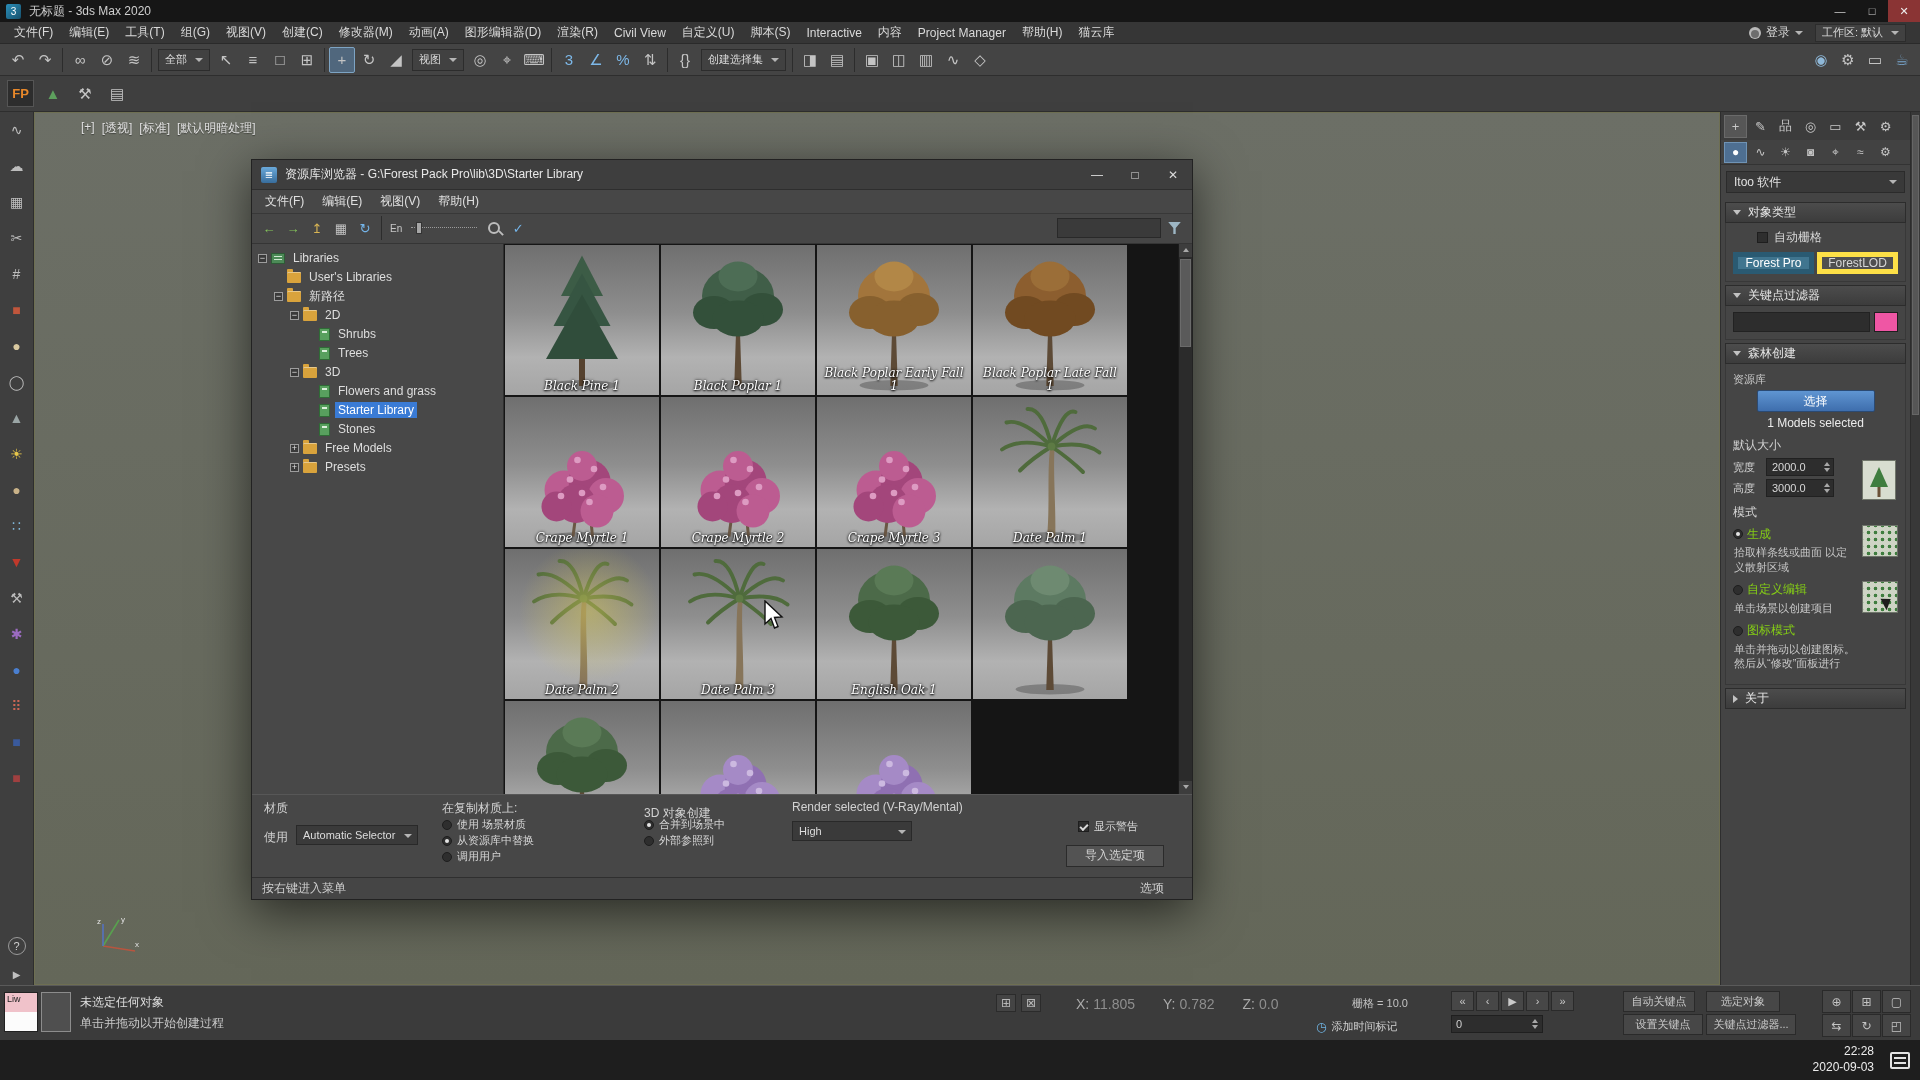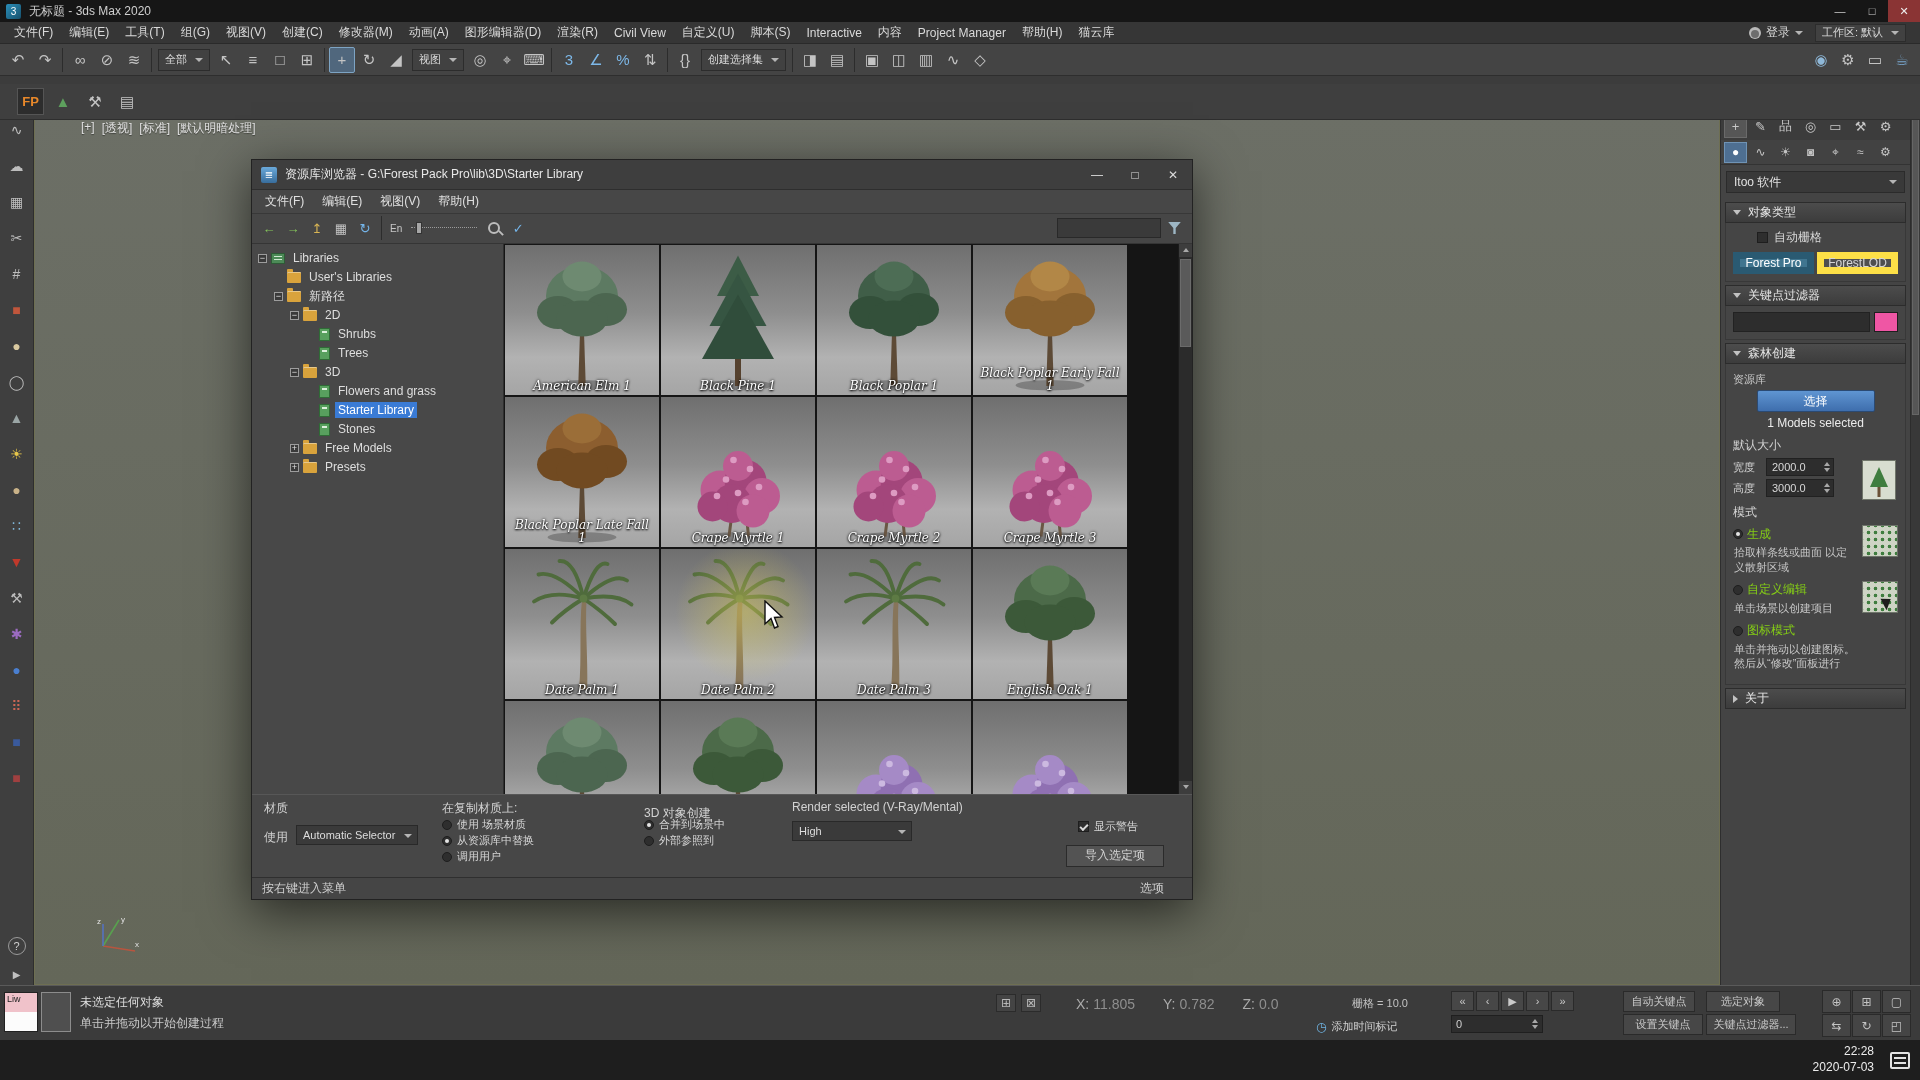--- a/index.html
+++ b/index.html
@@ -24,21 +24,21 @@
 .ws-dd{height:18px;background:#414141;border:1px solid #2c2c2c;display:flex;align-items:center;gap:8px;padding:0 6px;font-size:11px;color:#d8d8d8}
 
 .toolbar-main{position:absolute;left:0;top:44px;width:100%;height:32px;background:#444;border-bottom:1px solid #2e2e2e;display:flex;align-items:center;gap:1px;padding:0 5px;z-index:5}
 .tb-icon{width:26px;height:26px;display:flex;align-items:center;justify-content:center;color:#c4c4c4;font-size:15px;border-radius:2px;flex:none}
 .tb-icon.hl{background:#50677d;border:1px solid #7da4c4}
 .tb-sep{width:1px;height:24px;background:#2c2c2c;margin:0 3px;flex:none}
 .tb-spacer{flex:1}
 .tb-dd{height:22px;background:#414141;border:1px solid #2c2c2c;display:flex;align-items:center;gap:8px;padding:0 6px;font-size:11px;color:#dcdcdc;flex:none;margin:0 2px}
 .tb-label{font-size:10px;color:#c8c8c8;margin:0 3px}
 
-.toolbar-second{position:absolute;left:0;top:84px;width:100%;height:36px;background:#3f3f3f;border-bottom:1px solid #2e2e2e;display:flex;align-items:center;gap:6px;padding:0 17px;z-index:5}
+.toolbar-second{position:absolute;left:0;top:76px;width:100%;height:36px;background:#3f3f3f;border-bottom:1px solid #2e2e2e;display:flex;align-items:center;gap:6px;padding:0 7px;z-index:5}
 .fp-logo{width:27px;height:27px;background:#2d2d2d;border:1px solid #555;color:#e8882a;font-weight:bold;font-size:13px;display:flex;align-items:center;justify-content:center}
 
 
 .workspace{position:absolute;left:0;top:112px;right:0;bottom:95px;display:flex}
 .left-toolbar{width:34px;background:#3f3f3f;border-right:1px solid #2e2e2e;display:flex;flex-direction:column;align-items:center;padding:5px 0;gap:10px}
 .lt-icon{width:26px;height:26px;display:flex;align-items:center;justify-content:center;color:#bdbdbd;font-size:14px;flex:none}
 .lt-bottom{margin-top:auto;display:flex;flex-direction:column;align-items:center;gap:14px}
 .help-icon{width:18px;height:18px;border-radius:50%;border:1px solid #9a9a9a;color:#cfcfcf;font-size:11px;display:flex;align-items:center;justify-content:center}
 .flyout-arrow{color:#c0c0c0;font-size:10px}
 
@@ -59,21 +59,21 @@
 .cat-icon.active{background:#4e6f92;border:1px solid #6f93b5;color:#fff}
 .plugin-dd{margin:6px 5px;height:22px;background:#393939;border:1px solid #2b2b2b;display:flex;align-items:center;gap:6px;padding:0 7px;color:#e0e0e0}
 .plugin-dd .dd-tri{margin-left:auto}
 .rollout{margin:3px 4px 0}
 .rollout-header{height:21px;background:linear-gradient(#4c4c4c,#3c3c3c);border:1px solid #2c2c2c;display:flex;align-items:center;gap:7px;padding:0 7px;color:#e6e6e6}
 .r-arrow{width:0;height:0;border-left:4px solid transparent;border-right:4px solid transparent;border-top:5px solid #c2c2c2}
 .r-arrow.collapsed{border-top:4px solid transparent;border-bottom:4px solid transparent;border-left:5px solid #c2c2c2;border-right:none}
 .rollout-body{padding:6px 7px 7px;background:#454545;border:1px solid #383838;border-top:none}
 .autogrid-row{display:flex;align-items:center;gap:6px;padding-left:24px;color:#d8d8d8}
 .obj-btns{display:flex;gap:3px;margin-top:6px}
-.fp-btn{flex:1;height:22px;border:7px solid #fde047;background:#4f4f4f;color:#d6d6d6;display:flex;align-items:center;justify-content:center;font-size:12px}
+.fp-btn{flex:1;height:22px;border:5px solid #fde047;background:#4f4f4f;color:#d6d6d6;display:flex;align-items:center;justify-content:center;font-size:12px}
 .fp-btn.active{background:#40758f;border-color:#2a5a72;color:#fff}
 .name-row{display:flex;gap:4px}
 .name-input{flex:1;height:20px;background:#2d2d2d;border:1px solid #222}
 .color-swatch{width:24px;height:20px;background:#ef56a4;border:1px solid #1f1f1f}
 .small-label{font-size:11px;color:#c9c9c9;margin:2px 0 3px}
 .sub-label{font-size:12px;color:#d2d2d2;margin:7px 0 4px}
 .select-btn{width:118px;height:22px;margin:3px auto 4px;background:linear-gradient(#5f95d2,#3e6ead);border:1px solid #2b4a73;border-radius:2px;color:#fff;display:flex;align-items:center;justify-content:center}
 .models-text{text-align:center;color:#ececec;margin:2px 0 4px}
 .size-wrap{position:relative;padding-right:44px;margin-top:2px}
 .size-row{display:flex;align-items:center;gap:5px;margin:3px 0}
@@ -568,32 +568,20 @@
           <span class="expander">+</span>
           <span class="titem-icon folder"></span>
           <span class="tree-label">Presets</span>
         </div>
       </div>
     <div class="dlg-thumbs">
       <div class="thumb-grid" id="thumb-grid">
           <div class="thumb">
             <svg viewBox="0 0 100 100" preserveAspectRatio="xMidYMax meet">
               <ellipse cx="50" cy="93.5" rx="23" ry="3.5" fill="rgba(30,30,30,0.3)"></ellipse>
-              <path d="M47.5 94 L49 48 L51 48 L52.5 94 Z" fill="#5d4a36"></path>
-              <ellipse cx="50" cy="34" rx="24" ry="20" fill="#5d7a62"></ellipse>
-              <ellipse cx="34" cy="45" rx="14" ry="11" fill="#4c6650"></ellipse>
-              <ellipse cx="66" cy="43" rx="14" ry="11" fill="#4c6650"></ellipse>
-              <ellipse cx="50" cy="49" rx="17" ry="12" fill="#4c6650"></ellipse>
-              <ellipse cx="50" cy="21" rx="13" ry="10" fill="#6e8a71"></ellipse>
-            </svg>
-            <div class="thumb-caption">American Elm 1</div>
-          </div>
-          <div class="thumb">
-            <svg viewBox="0 0 100 100" preserveAspectRatio="xMidYMax meet">
-              <ellipse cx="50" cy="93.5" rx="23" ry="3.5" fill="rgba(30,30,30,0.3)"></ellipse>
               <rect x="48" y="74" width="4" height="20" fill="#55412e"></rect>
               <polygon points="50,7 36,34 64,34" fill="#3c5c46"></polygon>
               <polygon points="50,19 31,54 69,54" fill="#365542"></polygon>
               <polygon points="50,33 26,76 74,76" fill="#304d3b"></polygon>
             </svg>
             <div class="thumb-caption">Black Pine 1</div>
           </div>
           <div class="thumb">
             <svg viewBox="0 0 100 100" preserveAspectRatio="xMidYMax meet">
               <ellipse cx="50" cy="93.5" rx="23" ry="3.5" fill="rgba(30,30,30,0.3)"></ellipse>
@@ -936,20 +924,20 @@
       <div class="nav-btn">▢</div>
       <div class="nav-btn">⇆</div>
       <div class="nav-btn">↻</div>
       <div class="nav-btn">◰</div>
     </div>
 </div>
 
 <div class="taskbar">
   <div class="clock">
     <div>22:28</div>
-    <div>2020-07-03</div>
+    <div>2020-09-03</div>
   </div>
   <span class="notif"></span>
 </div>
 
 <svg class="cursor" width="22" height="30" viewBox="0 0 22 30">
   <path d="M3 1 L3 24 L9 18.5 L12.5 28 L16 26.5 L12.5 17.5 L20 17 Z" fill="#fff" stroke="#111" stroke-width="1.4"></path>
 </svg>
 
 </body></html>

